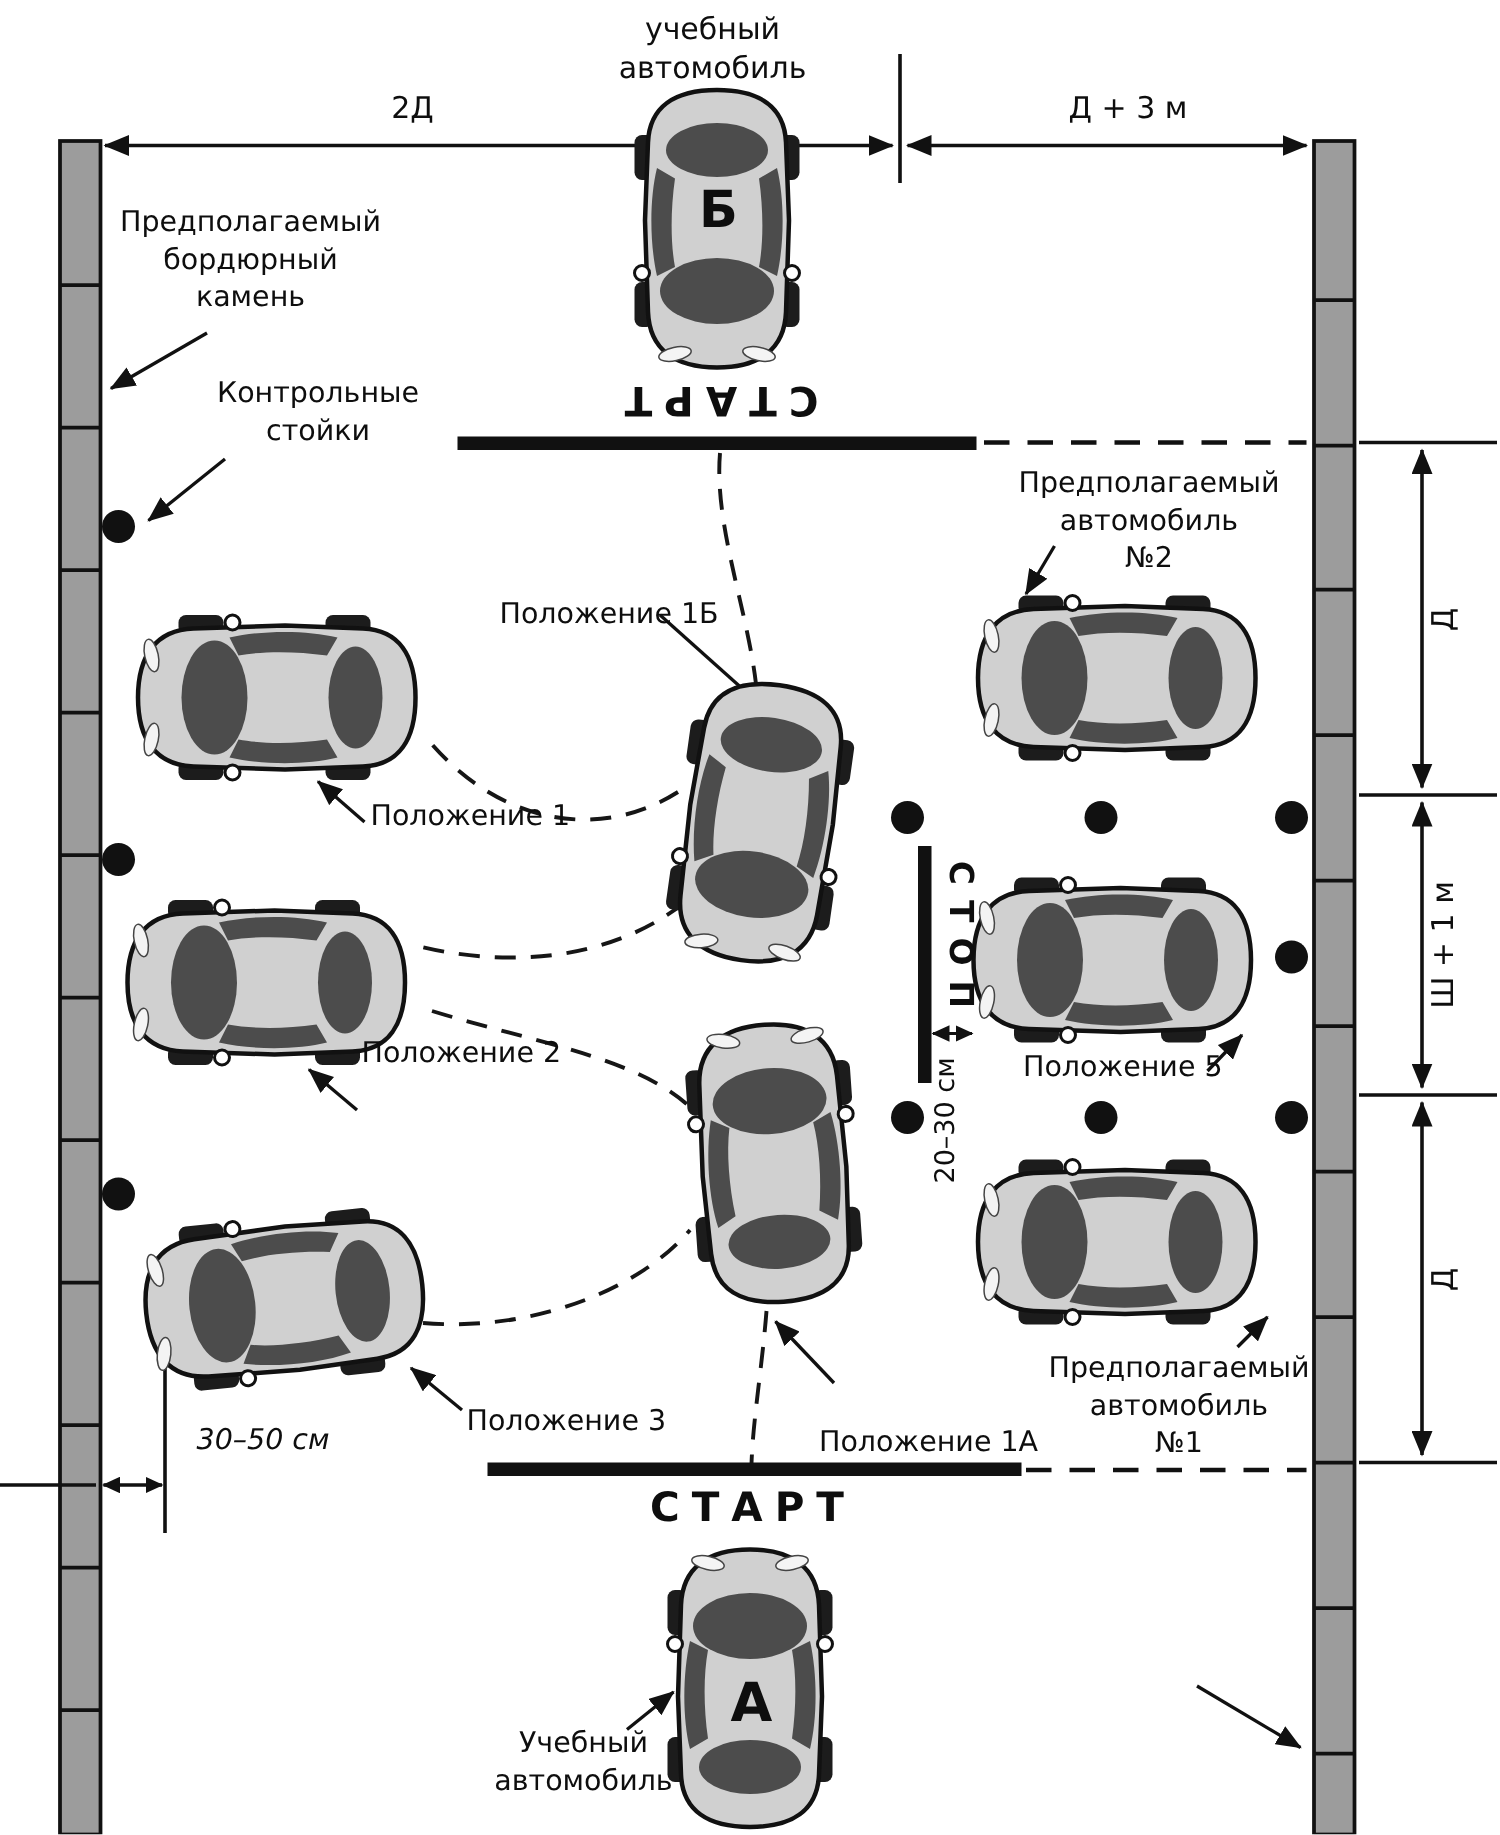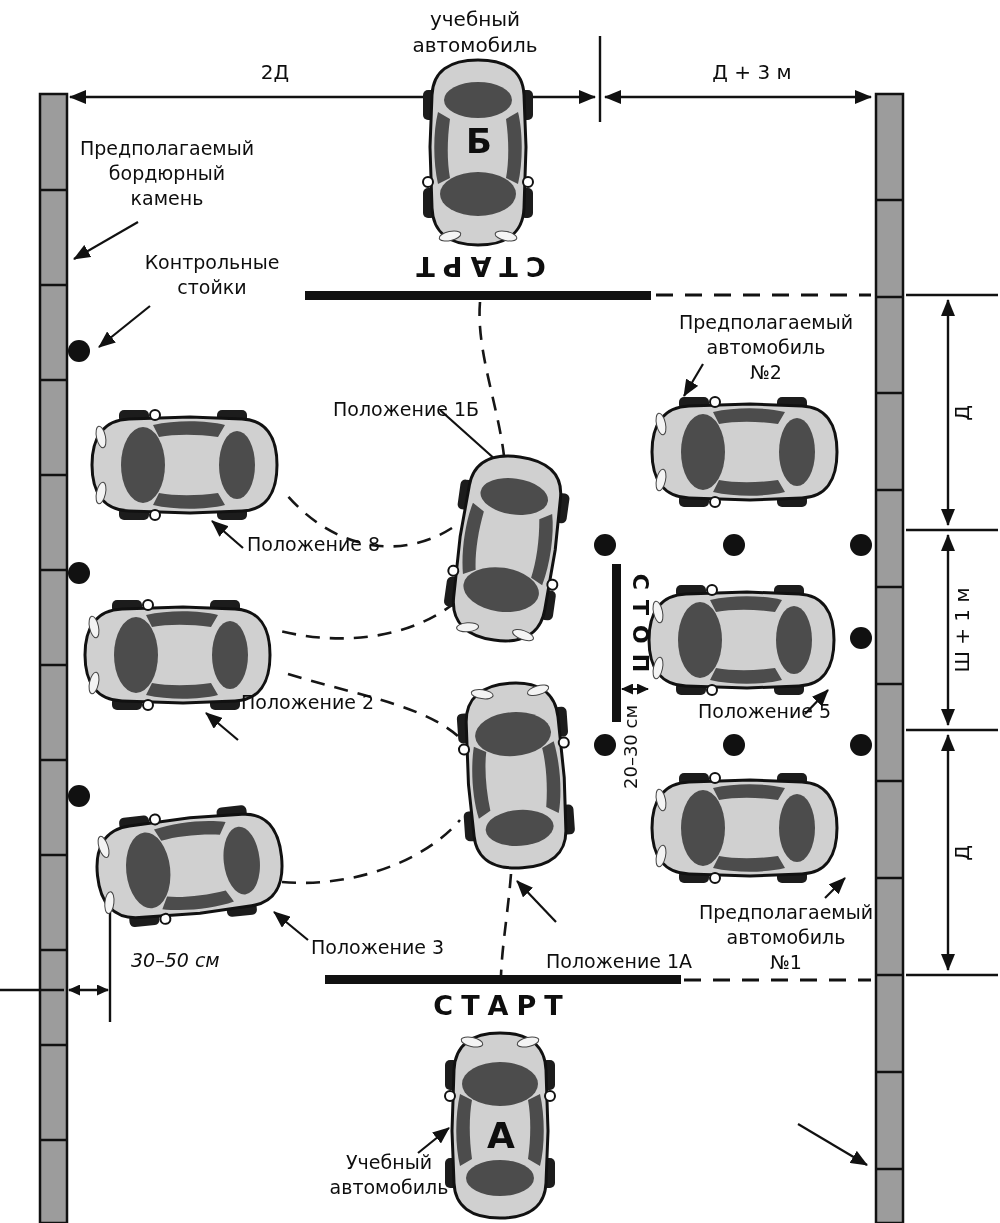--- a/index.html
+++ b/index.html
@@ -147,25 +147,25 @@
   <div class="lbl start r180" style="left:477px; top:266px;">СТАРТ</div>
   <div class="lbl cx" style="left:167px; top:136px;">Предполагаемый
 бордюрный
 камень</div>
   <div class="lbl cx" style="left:212px; top:250px;">Контрольные
 стойки</div>
   <div class="lbl cx" style="left:766px; top:310px;">Предполагаемый
 автомобиль
 №2</div>
   <div class="lbl" style="left:302px; top:397px;margin-left:31px;">Положение 1Б</div>
-  <div class="lbl" style="left:247px; top:532px;">Положение 8</div>
+  <div class="lbl" style="left:247px; top:532px;">Положение 1</div>
   <div class="lbl" style="left:241px; top:690px;">Положение 2</div>
   <div class="lbl" style="left:311px; top:935px;">Положение 3</div>
   <div class="lbl" style="left:546px; top:949px;">Положение 1А</div>
-  <div class="lbl" style="left:682px; top:699px;margin-left:16px;">Положение 5</div>
+  <div class="lbl" style="left:682px; top:699px;">Положение 5</div>
   <div class="lbl cx" style="left:786px; top:900px;">Предполагаемый
 автомобиль
 №1</div>
   <div class="lbl stoptxt r90" style="left:640px; top:628px;">СТОП</div>
   <div class="lbl rm90" style="left:631px; top:747px; font-size:18px;">20–30 см</div>
   <div class="lbl rm90 dim" style="left:962px; top:413px;">Д</div>
   <div class="lbl rm90 dim" style="left:962px; top:630px;">Ш + 1 м</div>
   <div class="lbl rm90 dim" style="left:962px; top:853px;">Д</div>
   <div class="lbl" style="left:131px; top:948px;font-style:italic;">30–50 см</div>
   <div class="lbl start cc" style="left:502px; top:1006px;">СТАРТ</div>

